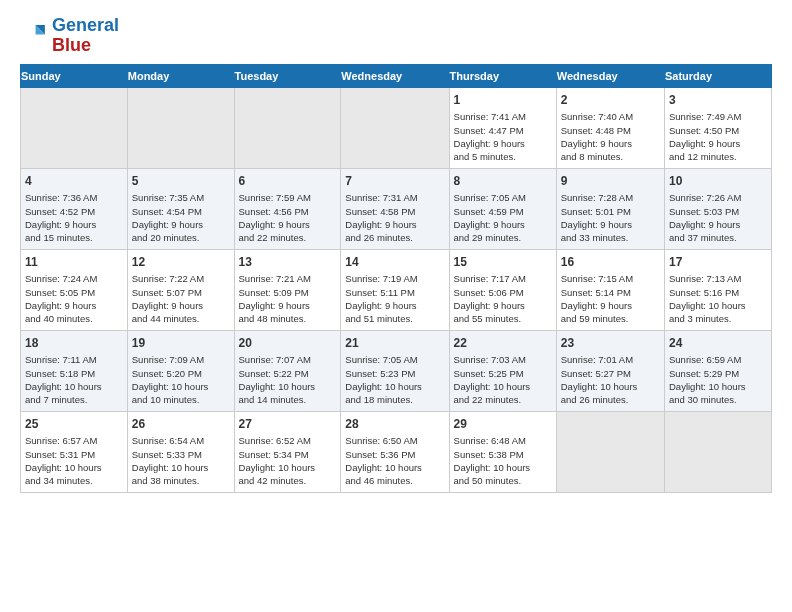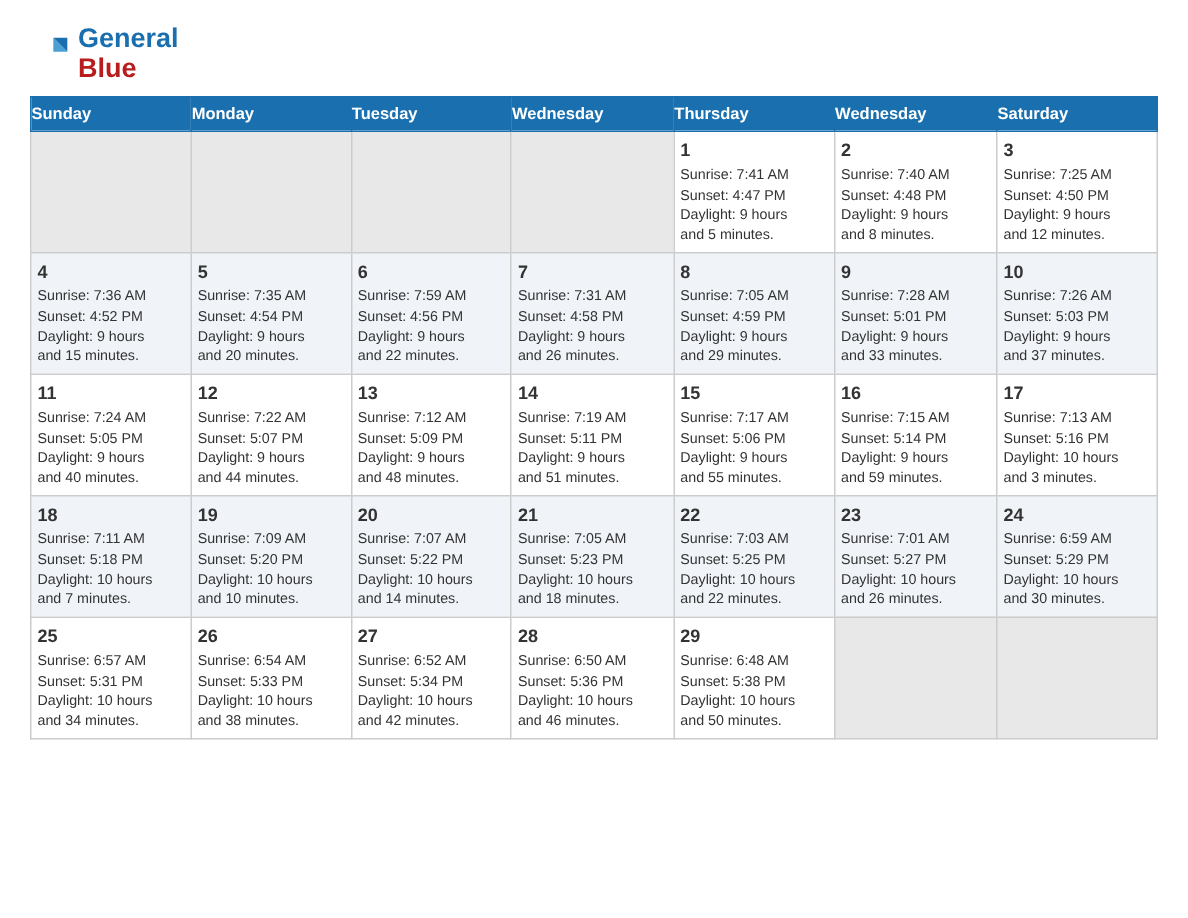--- a/index.html
+++ b/index.html
@@ -141,21 +141,21 @@
           </td>
           <td>
             <span class="day-number">2</span>
             <div>Sunrise: 7:40 AM</div>
             <div>Sunset: 4:48 PM</div>
             <div>Daylight: 9 hours</div>
             <div>and 8 minutes.</div>
           </td>
           <td>
             <span class="day-number">3</span>
-            <div>Sunrise: 7:25 AM</div>
+            <div>Sunrise: 7:49 AM</div>
             <div>Sunset: 4:50 PM</div>
             <div>Daylight: 9 hours</div>
             <div>and 12 minutes.</div>
           </td>
         </tr>
         <tr>
           <td>
             <span class="day-number">4</span>
             <div>Sunrise: 7:36 AM</div>
             <div>Sunset: 4:52 PM</div>
@@ -215,21 +215,21 @@
           </td>
           <td>
             <span class="day-number">12</span>
             <div>Sunrise: 7:22 AM</div>
             <div>Sunset: 5:07 PM</div>
             <div>Daylight: 9 hours</div>
             <div>and 44 minutes.</div>
           </td>
           <td>
             <span class="day-number">13</span>
-            <div>Sunrise: 7:12 AM</div>
+            <div>Sunrise: 7:21 AM</div>
             <div>Sunset: 5:09 PM</div>
             <div>Daylight: 9 hours</div>
             <div>and 48 minutes.</div>
           </td>
           <td>
             <span class="day-number">14</span>
             <div>Sunrise: 7:19 AM</div>
             <div>Sunset: 5:11 PM</div>
             <div>Daylight: 9 hours</div>
             <div>and 51 minutes.</div>

